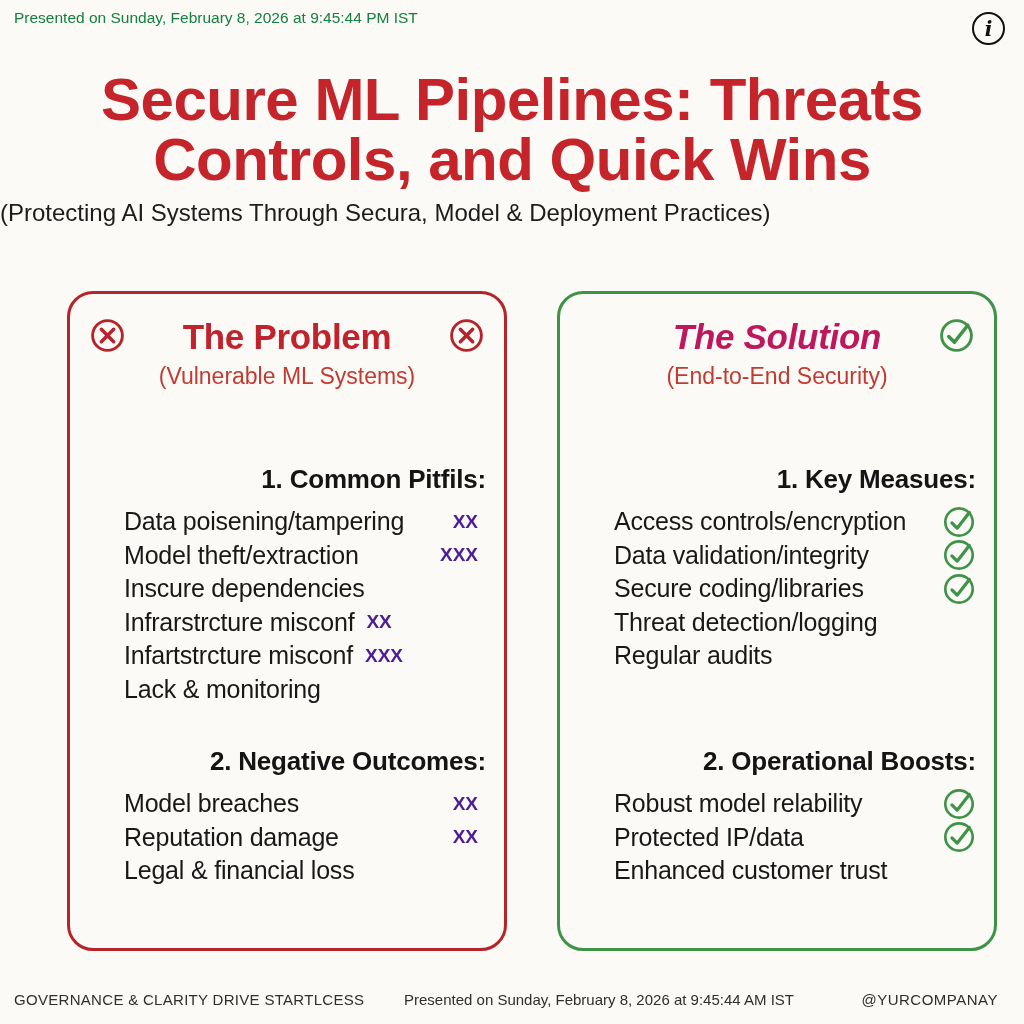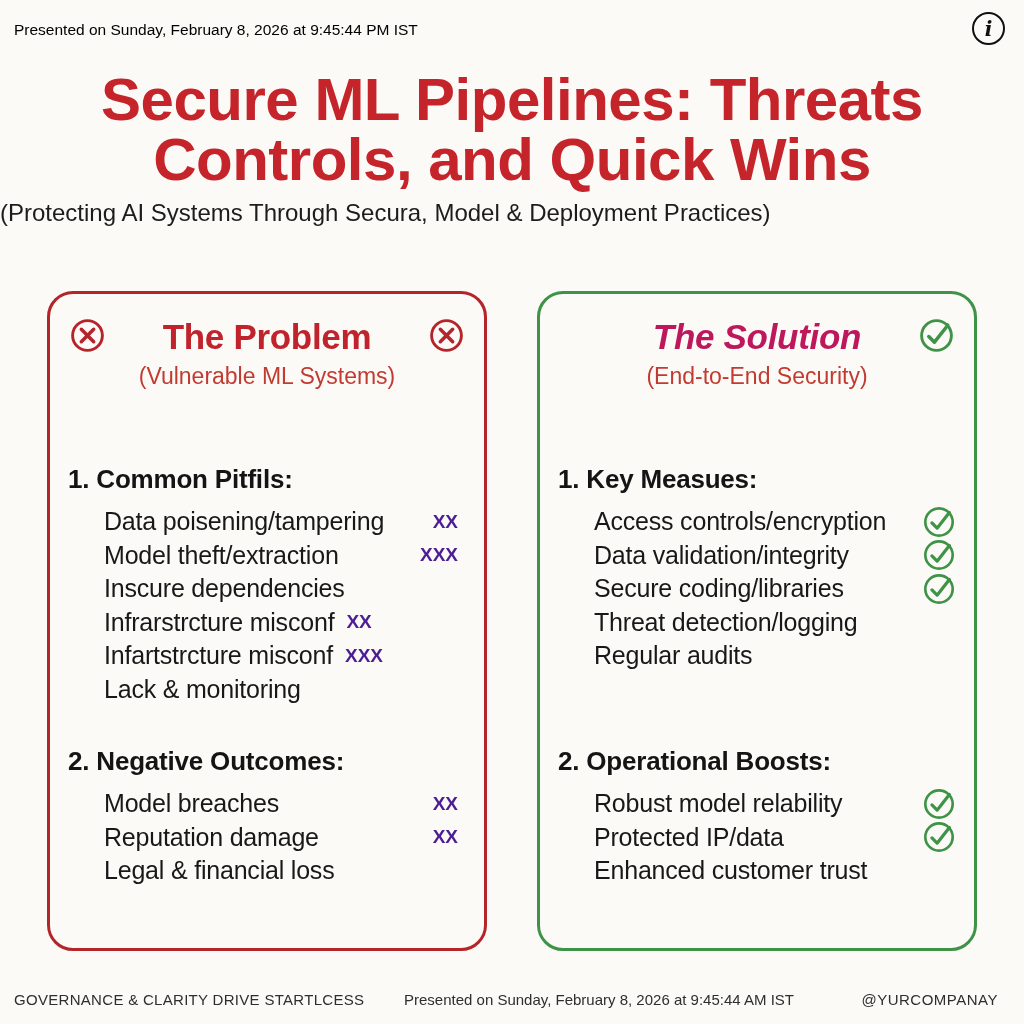--- a/index.html
+++ b/index.html
@@ -1,37 +1,37 @@
 <!DOCTYPE html>
 <html><head>
 <meta charset="utf-8">
 <style>
   html,body{margin:0;padding:0;}
   .page{
     position:relative; width:1024px; height:1024px;
     background:#fbfaf7; overflow:hidden;
     font-family:"Liberation Sans", sans-serif; color:#1b1b1b;
   }
-  .top-note{position:absolute; left:14px; top:21px; font-size:15.5px; color:#000000;}
+  .top-note{position:absolute; left:14px; top:9px; font-size:15.5px; color:#15803d;}
   .info-btn{
     position:absolute; right:19px; top:12px; width:33px; height:33px;
     border:2.5px solid #101010; border-radius:50%; box-sizing:border-box;
     display:flex; align-items:center; justify-content:center;
     font-family:"DejaVu Serif", serif; font-style:italic; font-weight:700;
     font-size:20px; color:#101010; line-height:1;
   }
   .main-title{
     position:absolute; top:70px; left:0; right:0; text-align:center;
     color:#c5242b; font-size:60px; font-weight:700; line-height:60px; letter-spacing:-0.5px;
   }
   .main-sub{position:absolute; top:199px; left:0; right:0; text-align:left; font-size:24px; color:#1c1c1c;}
 
   .panel{
     position:absolute; top:291px; width:440px; height:660px;
-    border:3.5px solid; border-radius:26px; box-sizing:border-box;
+    border:3.5px solid; border-radius:26px; box-sizing:border-box;margin-left:20px;
   }
   .panel.red{left:47px; border-color:#b4252a;}
   .panel.green{left:537px; border-color:#3e9347;}
 
   .panel-head{position:relative; margin-top:20px; height:46px;
     display:flex; align-items:center; justify-content:center;}
   .panel-title{font-size:35px; font-weight:700; letter-spacing:-0.3px;}
   .panel.red  .panel-title{color:#c0232b;}
   .panel.green .panel-title{color:#be185d;font-style:italic;}
   .panel-sub{text-align:center; font-size:23px; margin-top:3px; color:#c23b31;}
@@ -42,21 +42,21 @@
   .icon svg path{fill:none; stroke-width:3.4; stroke-linecap:round; stroke-linejoin:round;}
   .icon.x svg circle,.icon.x svg path{stroke:#b7232a;}
   .icon.check svg circle,.icon.check svg path{stroke:#3e9347;}
   .head-icon{position:absolute; top:3px; width:37px; height:37px;}
   .head-icon.left{left:19px;}
   .head-icon.right{right:19px;}
 
   .section{position:absolute; left:18px; right:18px;}
   .section.sec-0{top:170px;}
   .section.sec-1{top:452px;}
-  .sec-head{font-size:26px; font-weight:700; color:#141414; margin:0 0 10px 0; letter-spacing:-0.2px;}
+  .sec-head{font-size:26px; font-weight:700; color:#141414; margin:0 0 10px 0; letter-spacing:-0.2px;text-align:right;}
 
   .item{display:flex; align-items:center; height:33.5px; padding-left:36px;
     font-size:25px; color:#181818; letter-spacing:-0.2px;}
   .item .label{white-space:nowrap;}
   .mark-x{color:#4c1d95; font-weight:700; font-size:19px; letter-spacing:0;}
   .mark-x.right{margin-left:auto; padding-right:8px;}
   .mark-x.inline{margin-left:12px;}
   .item .icon.check{margin-left:auto; width:34px; height:34px;}
 
   .footer-note{position:absolute; top:991px; font-size:15px; color:#2e2e2e;}

